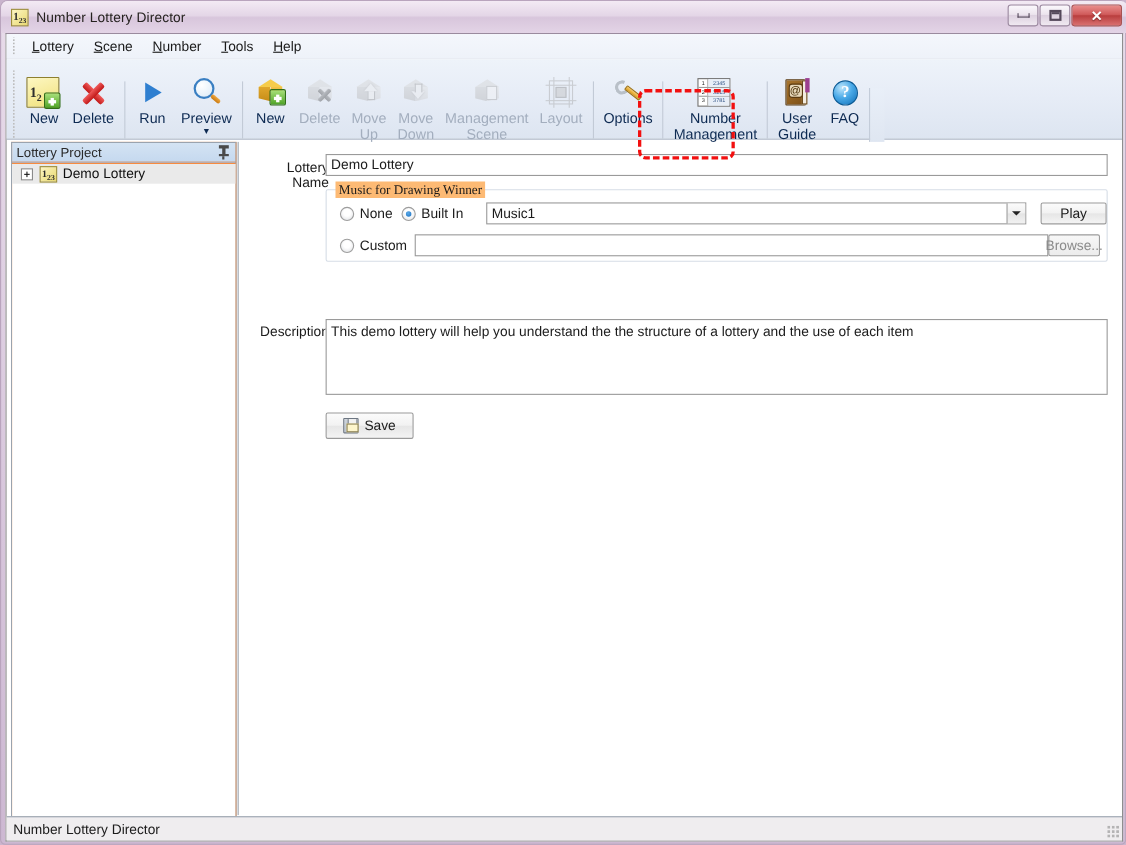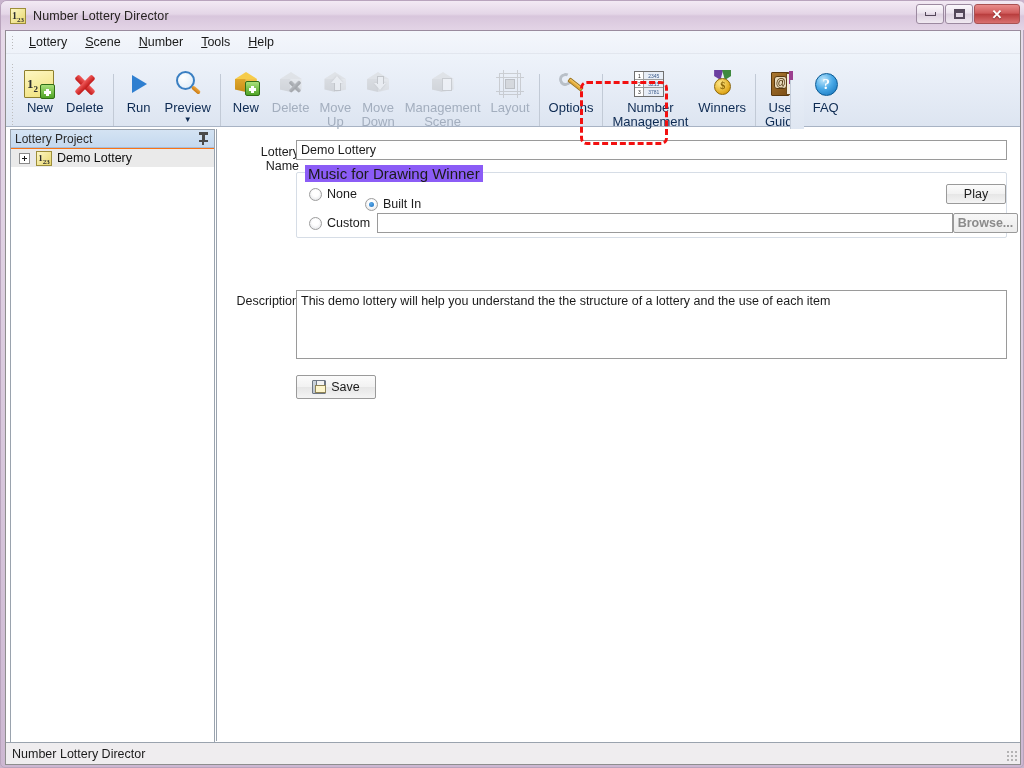--- a/index.html
+++ b/index.html
@@ -158,22 +158,22 @@
   .tb-input {
     border: 1px solid #9a9a9a; background: #fff;
     font-family: "Liberation Sans", sans-serif; font-size: 12.5px; color: #1b1b1b;
     padding: 2px 4px; outline: none;
   }
 
   .groupbox {
     position: absolute; border: 1px solid #d6dde6; border-radius: 2px;
   }
   .gb-title {
-    position: absolute; left: 8px; top: -8px; background: #8b5cf6; padding: 0 3px;
-    font-size: 15px; color: #1b1b1b;
+    position: absolute; left: 8px; top: -8px; background: #fdba74; padding: 0 3px;
+    font-size: 12px; color: #1b1b1b; font-family: Liberation Serif, serif;
   }
   .radio {
     width: 13px; height: 13px; border-radius: 50%;
     border: 1px solid #9d9d9d;
     background: radial-gradient(circle at 50% 40%, #ffffff 35%, #ecedef 70%, #dcdde0 100%);
     position: relative; flex: none;
   }
   .radio.checked::after {
     content:""; position: absolute; left: 3px; top: 3px; width: 5px; height: 5px;
     border-radius: 50%;
@@ -572,30 +572,20 @@
               </div>
             <div class="rw" style="top:16px;border-bottom:none">
                 <span class="c1">3</span>
                 <span class="c2">3781</span>
               </div>
           </div>
         </div>
         <div class="tb-label">Number
 Management</div>
       </div>
-      <div class="tb-btn">
-        <div class="tb-icon">
-          <div class="ic-medal">
-              <span class="ribbon-l"></span>
-              <span class="ribbon-r"></span>
-              <span class="disc"></span>
-            </div>
-        </div>
-        <div class="tb-label">Winners</div>
-      </div>
       <div class="tb-sep"></div>
 
       <div class="tb-btn">
         <div class="tb-icon">
           <div class="ic-book">
               <span class="cov"></span>
               <span class="pg"></span>
               <span class="at">@</span>
               <span class="mark"></span>
             </div>
@@ -643,33 +633,39 @@
       <div class="lbl" style="position:absolute;left:10px;top:16px;width:72px;text-align:right;">Lottery Name</div>
       <input class="tb-input" style="position: absolute; left: 79px; top: 11px; width: 711px; height: 20px;" value="Demo Lottery">
 
       <div class="groupbox" style="left:79px;top:43px;width:711px;height:66px;">
         <span class="gb-title">Music for Drawing Winner</span>
 
         <div class="radio-wrap" style="left:12px;top:14px;">
           <span class="radio"></span>
           <span>None</span>
         </div>
-        <div class="radio-wrap" style="left:68px;top:24px;">
+        <div class="radio-wrap" style="left:68px;top:14px;">
           <span class="radio checked"></span>
           <span>Built In</span>
         </div>
         <div class="radio-wrap" style="left:12px;top:43px;">
           <span class="radio"></span>
           <span>Custom</span>
         </div>
 
+        <div class="combo" style="left:145px;top:11px;width:491px;height:20px;">
+          <span class="val">Music1</span>
+          <span class="arrow">
+              <i></i>
+            </span>
+        </div>
         <div class="btn" style="position:absolute;left:649px;top:11px;width:60px;height:20px;">Play</div>
 
         <input class="tb-input" style="position: absolute; left: 80px; top: 40px; width: 852px; height: 20px; max-width: 576px;" value="">
-        <div class="btn dim" style="position:absolute;left:656px;top:40px;width:65px;height:20px;font-weight:bold;">Browse...</div>
+        <div class="btn dim" style="position:absolute;left:656px;top:40px;width:47px;height:20px;">Browse...</div>
       </div>
 
       <div class="lbl" style="position:absolute;left:10px;top:165px;width:72px;text-align:right;">Description</div>
       <textarea class="textarea" style="left: 79px; top: 161px; width: 711px; height: 69px;">This demo lottery will help you understand the the structure of a lottery and the use of each item</textarea>
 
       <div class="btn save-btn" style="left:79px;top:246px;width:80px;height:24px;">
         <span class="floppy"></span>
         <span>Save</span>
       </div>
     </div>

